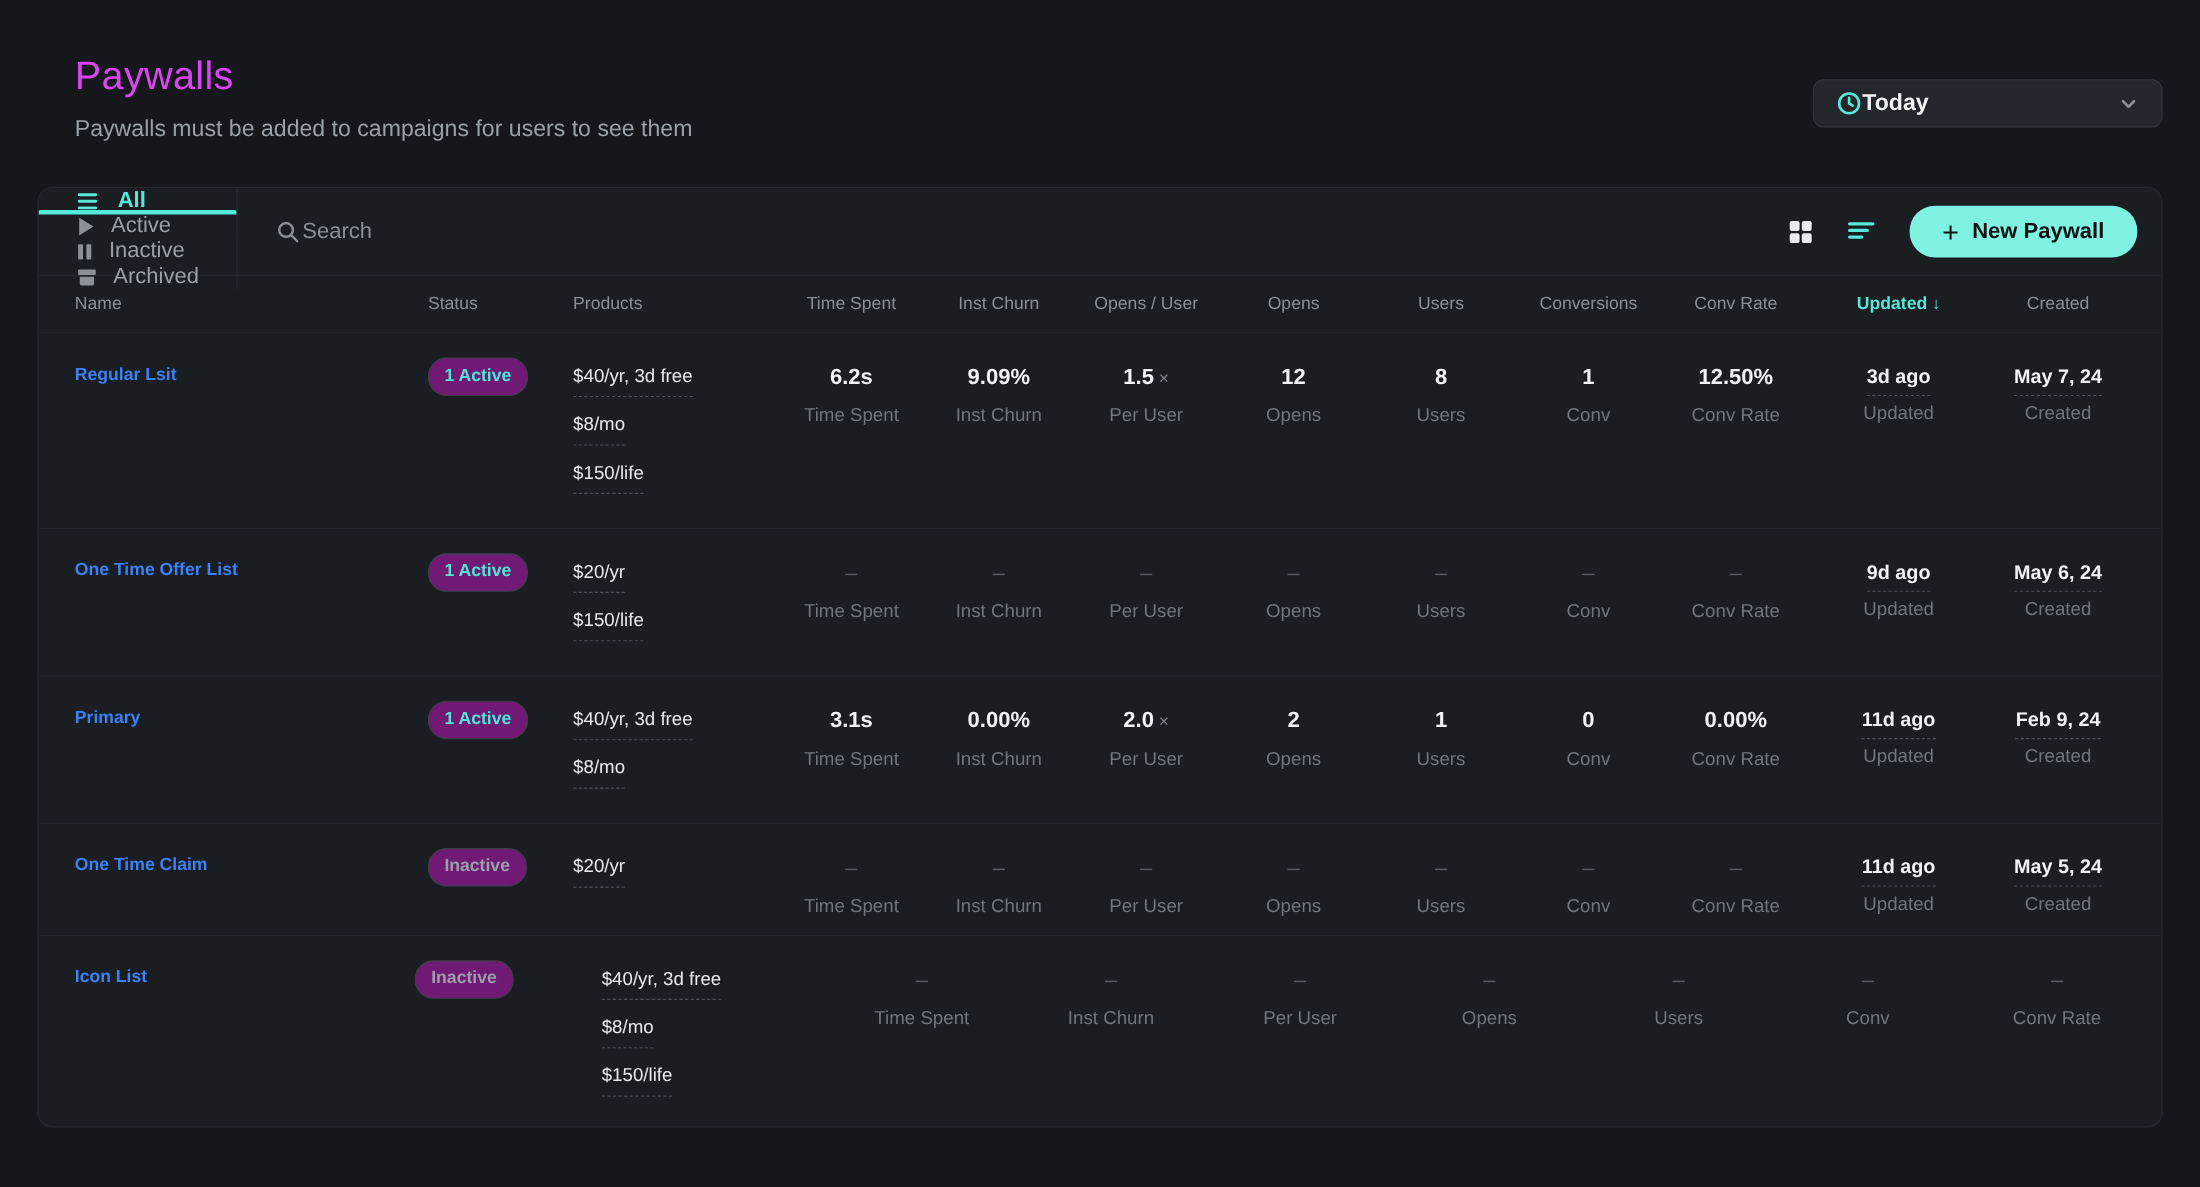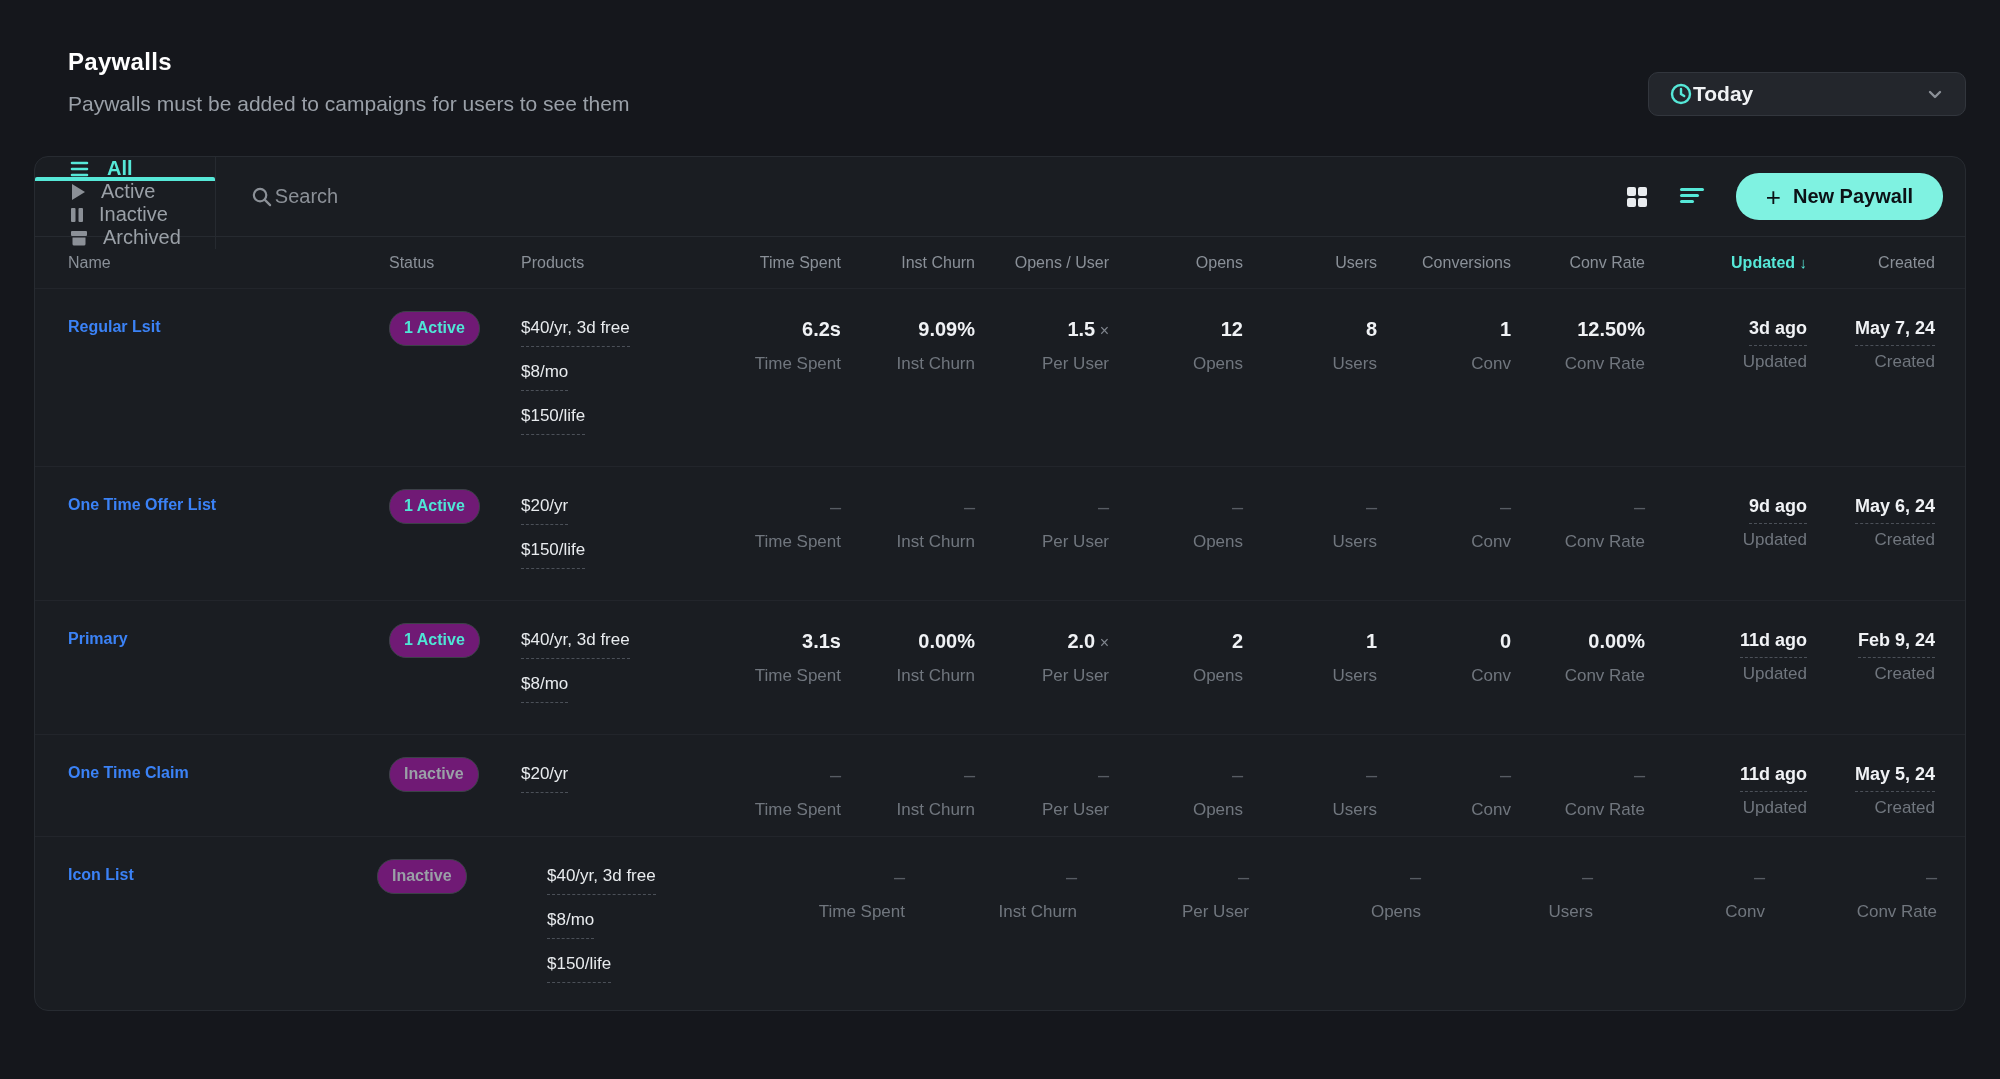--- a/index.html
+++ b/index.html
@@ -9,21 +9,21 @@
     font-family: "Liberation Sans", "DejaVu Sans", sans-serif;
     color: #eef0f3;
     overflow: hidden;
   }
 
   
   .page-header {
     display: flex; justify-content: space-between; align-items: flex-start;
     padding: 48px 34px 0 68px;
   }
-  .page-title { font-size: 24px; font-weight: 700; letter-spacing: .3px; color: #ffffff; }
+  .page-title { font-size: 36px; font-weight: 400; letter-spacing: .3px; color: #d946ef; }
   .page-subtitle { margin-top: 16px; font-size: 21px; color: #9aa0a8; }
 
   .range-select {
     margin-top: 24px;
     width: 318px; height: 44px;
     background: #23262c; border: 1px solid #32363d; border-radius: 10px;
     display: flex; align-items: center; 
     padding: 0 20px; cursor: pointer;
   }
   .range-select .label { font-size: 21px; font-weight: 700; color: #f0f2f4; flex: 1; }
@@ -74,21 +74,21 @@
   .btn-new .plus { font-size: 26px; font-weight: 400; line-height: 1; }
 
   
   .grid {
     display: grid;
     grid-template-columns: minmax(280px,1fr) 132px 186px repeat(7, 134px) 162px 128px;
     padding: 0 30px 0 24px;
   }
   .thead { height: 52px; align-items: center; border-bottom: 1px solid #22252b; }
   .th { font-size: 16px; color: #8a9098; white-space: nowrap; }
-  .th.num, .cell.num { text-align: right; }
+  .th.num, .cell.num { text-align: center; }
   .th.sorted { color: #56e8d8; font-weight: 700; }
   .th .sort-arrow { font-size: 15px; }
 
   .trow { border-bottom: 1px solid #22252b; padding-top: 29px; padding-bottom: 16px; align-items: start; }
   .trow:last-child { border-bottom: none; gap: 38px; }
 
   .cell { min-width: 0; }
   .cell.name { font-size: 16px; font-weight: 700; color: #3b82f6; padding-left: 9px; }
 
   .badge {

